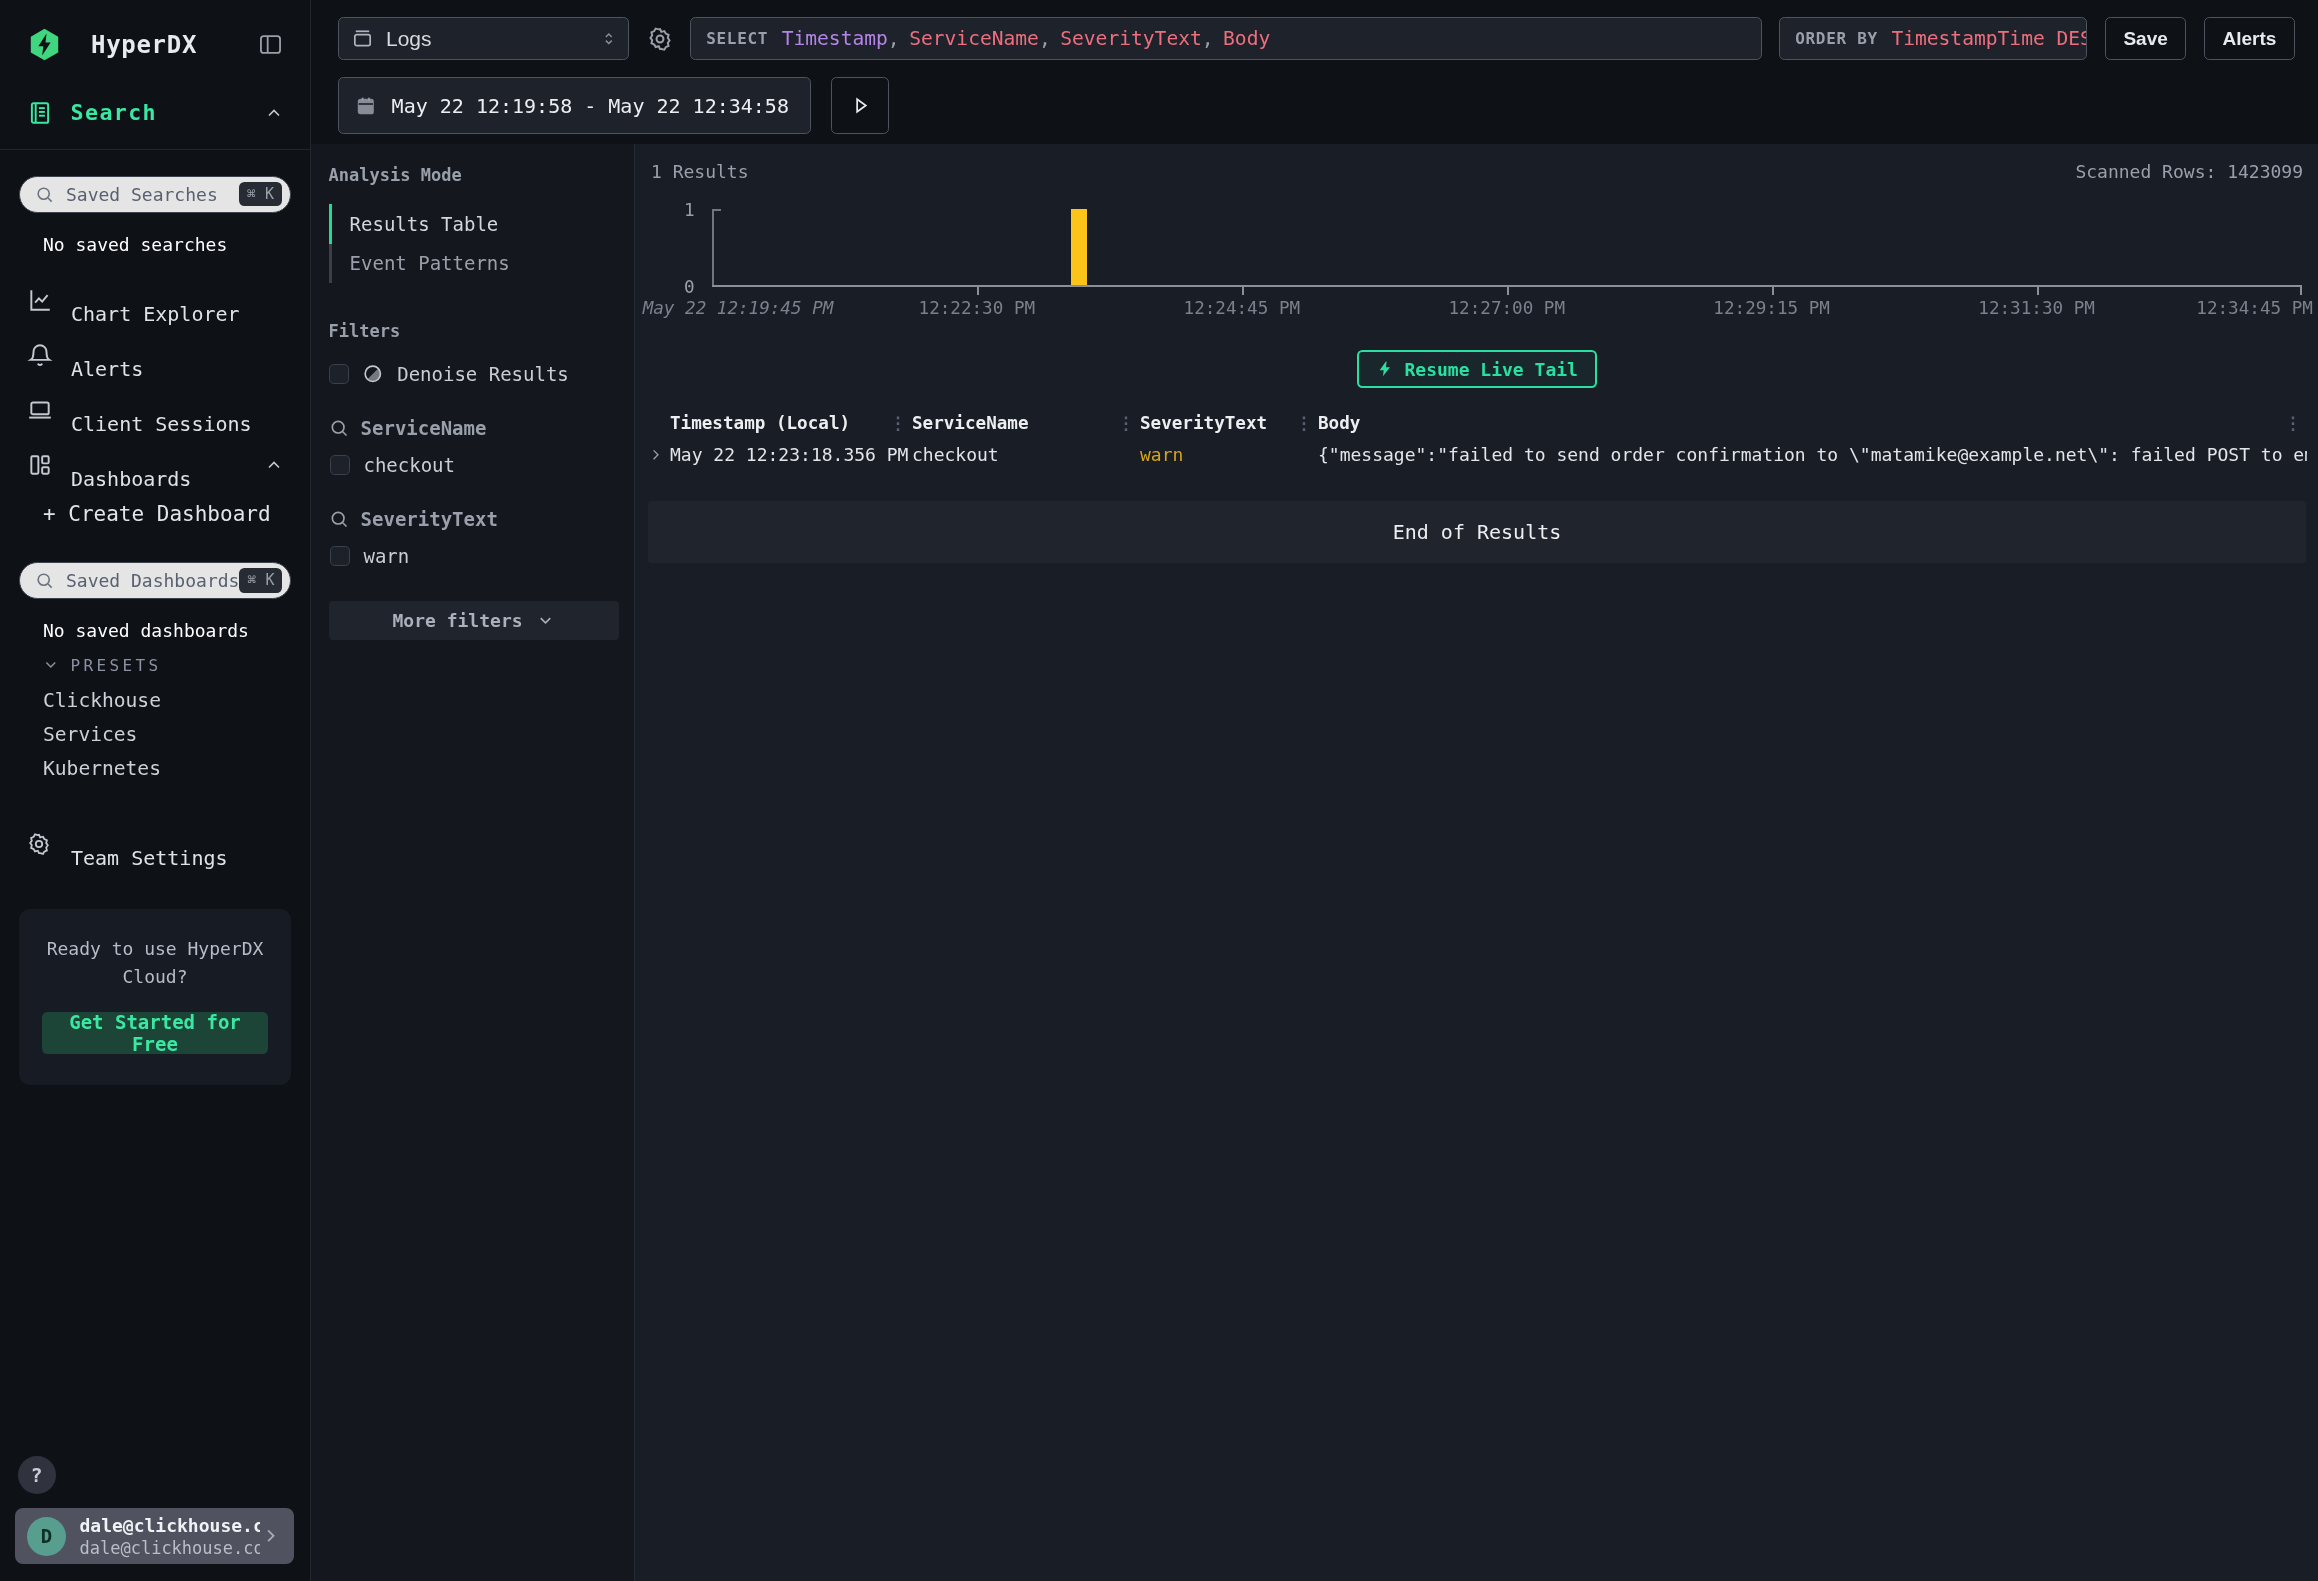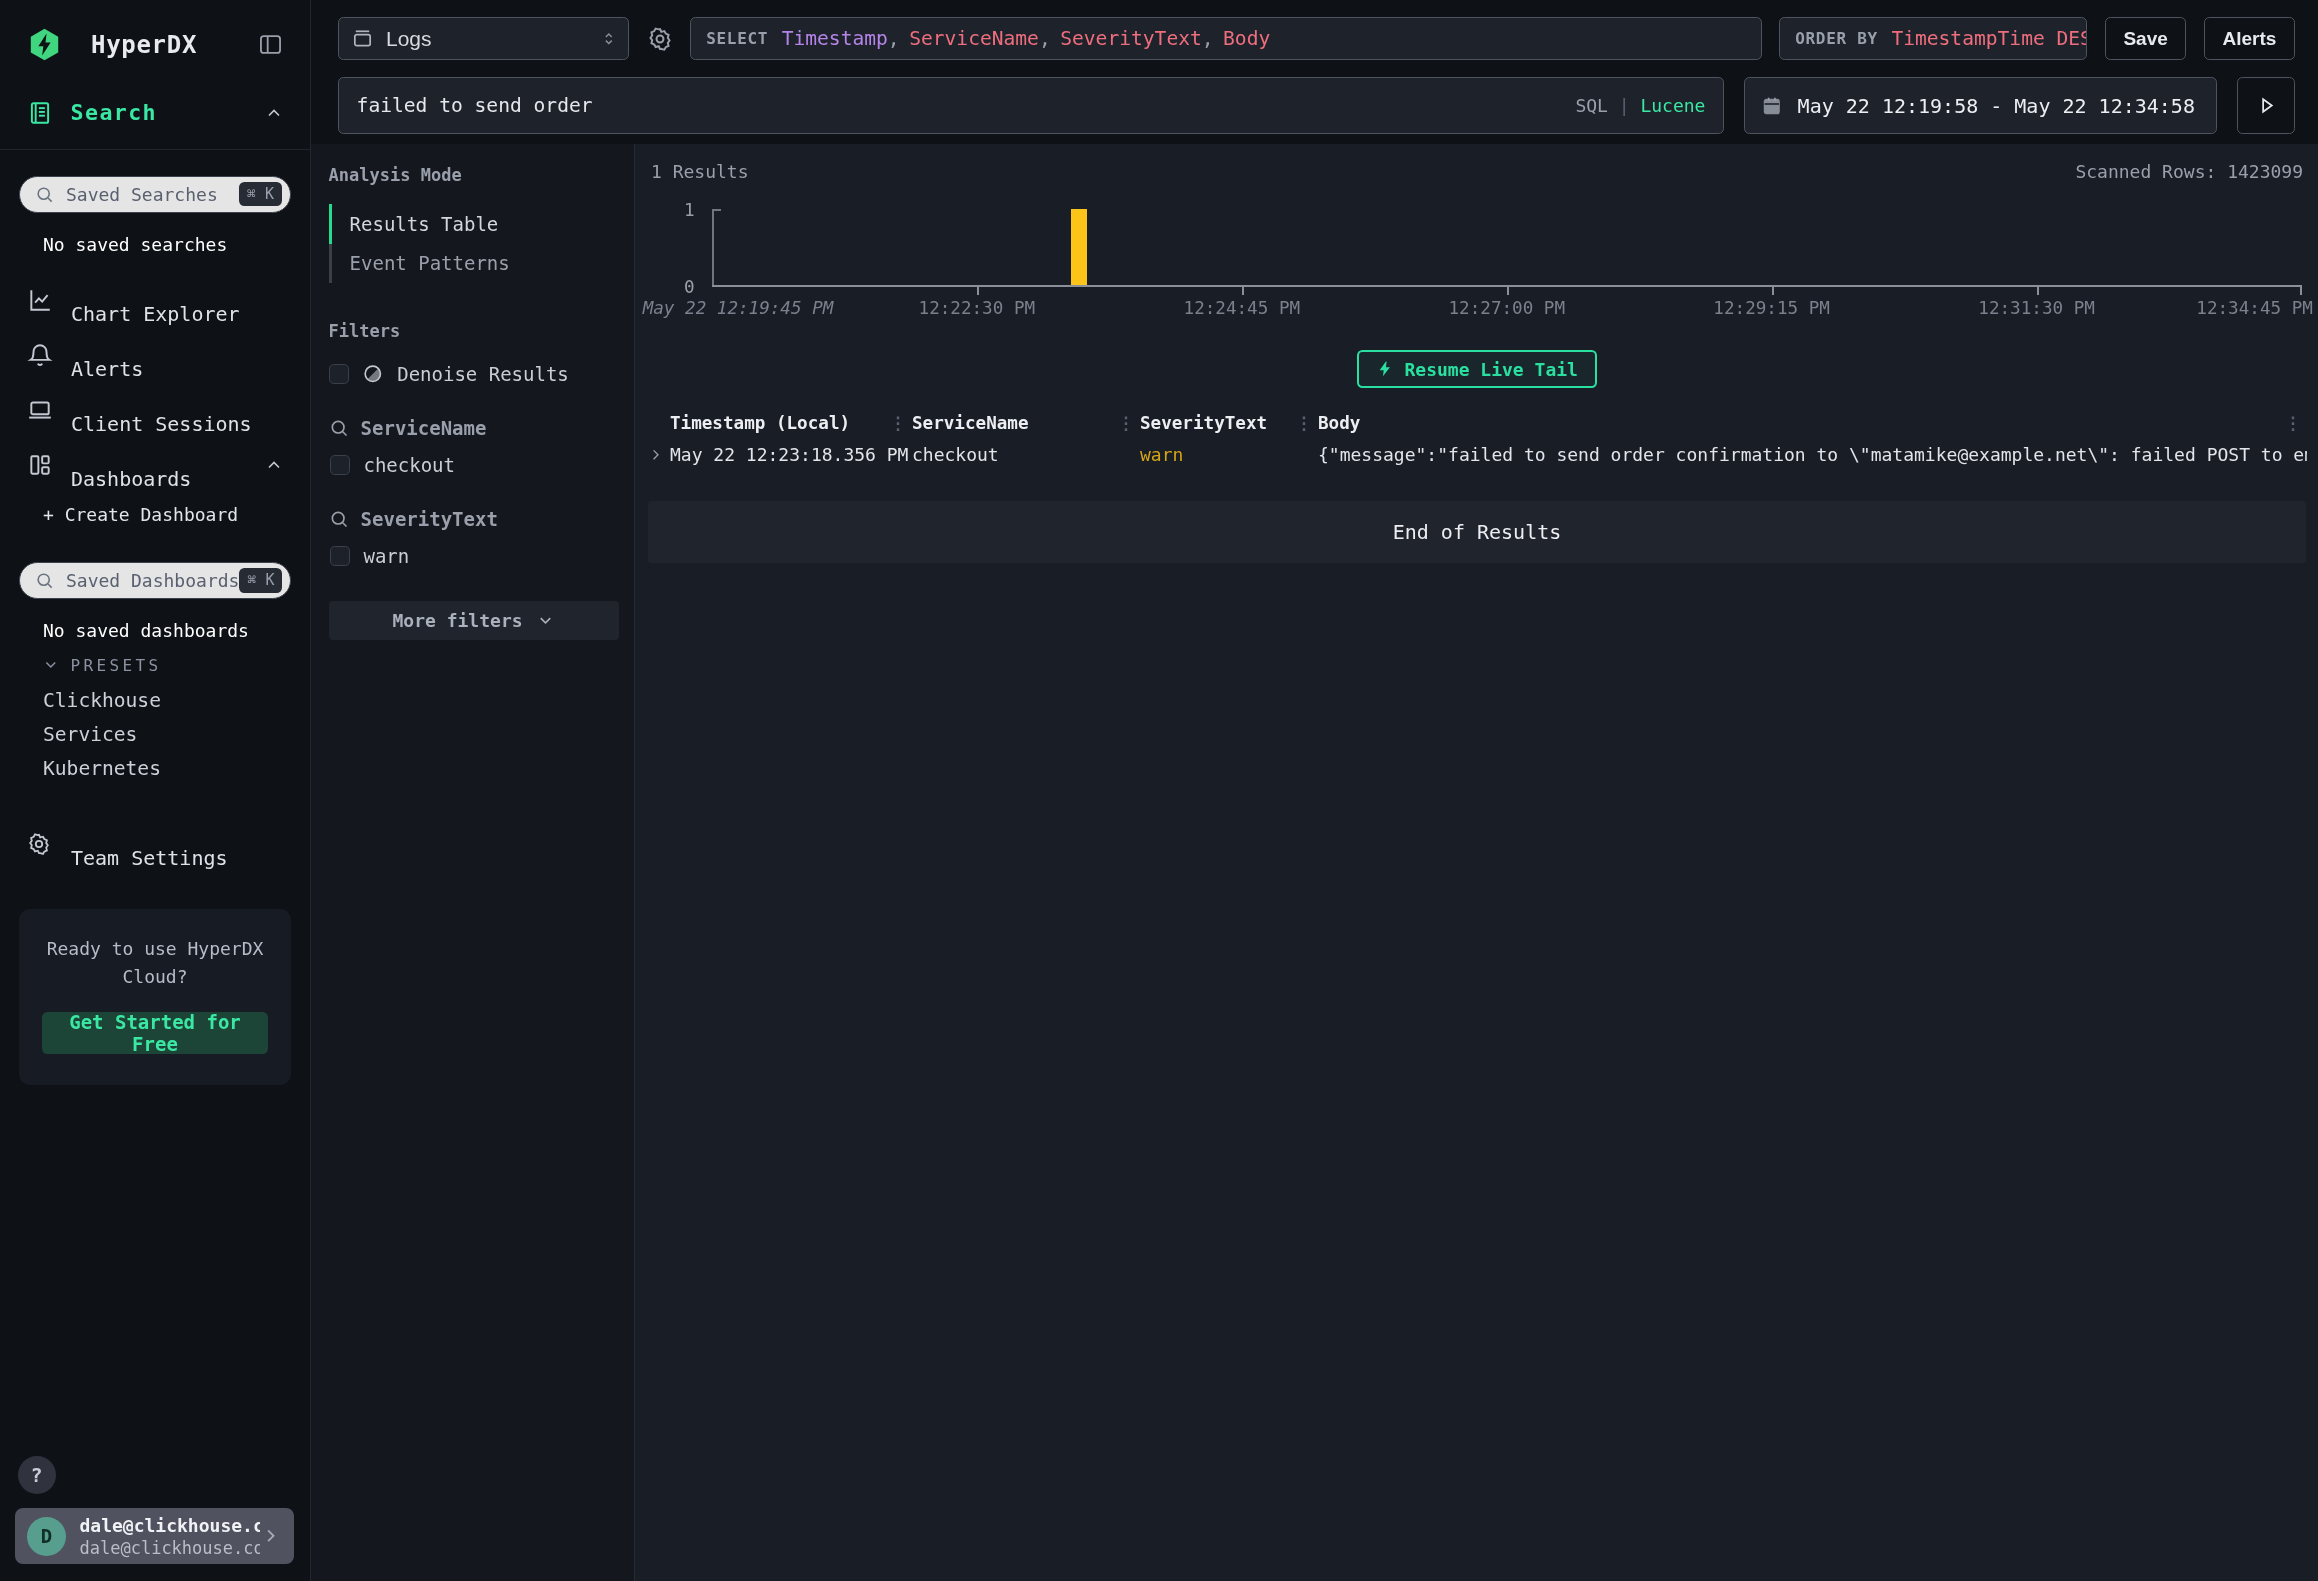--- a/index.html
+++ b/index.html
@@ -20,21 +20,21 @@
   .search-item .s-label { font-weight:bold; font-size:21.6px; margin-left:17.6px; flex:1; letter-spacing:1.4px; }
   .pill { margin:26px 19px 0; height:37px; border:1.4px solid #3c424d; border-radius:20px; display:flex; align-items:center; padding:0 8px 0 15px; background:#e5e5e5; cursor:text; }
   .pill .ph { flex:1; margin-left:12px; font-size:18px; color:#596070; white-space:nowrap; }
   .pill .icon { color:#6c7380; }
   .kbd { background:#262b34; color:#9aa0ab; border-radius:5.4px; padding:3.4px 8px; font-size:15px; white-space:nowrap; }
   .note { color:#ffffff; font-size:18px; margin:21.6px 0 0 43px; }
   .nav-item { display:flex; align-items:center; padding:0 26px 0 27px; height:55px; color:#dfe2e8; font-size:20px; cursor:pointer; }
   .nav-item .icon { color:#c3c8d1; width:28px; }
   .nav-item .n-label { margin-left:16px; flex:1;margin-top:28px; }
   .nav-list { margin-top:17.6px; }
-  .sub-link { margin-left:43px; height:43px; display:flex; align-items:center; font-size:18px; color:#e2e5ea; cursor:pointer; }
+  .sub-link { margin-left:43px; height:43px; display:flex; align-items:center; font-size:21px; color:#e2e5ea; cursor:pointer; }
   .presets-head { margin-left:42px; height:37px; display:flex; align-items:center; gap:10.8px; color:#8b93a2; font-size:16px; letter-spacing:3.4px; cursor:pointer; margin-top:5.4px; }
   .preset-item { margin-left:43px; height:34px; display:flex; align-items:center; font-size:19.6px; color:#ccd1d9; cursor:pointer; }
   .team-settings { margin-top:31px; }
   .cloud-card { margin:37px 19px 0; background:#171b23; border-radius:10.8px; padding:26px 19px 31px; text-align:center; }
   .cloud-line { color:#b6bcc7; font-size:18px; line-height:1.55; }
   .cta-btn { margin:21.6px auto 0; background:#1d4537; color:#3ae8a4; font-weight:bold; border-radius:5.4px; height:42px; width:226px; display:flex; align-items:center; justify-content:center; font-size:19px; cursor:pointer; }
   .side-spacer { flex:1; }
   .help-btn { width:38px; height:38px; border-radius:50%; background:#30333e; color:#c9cdd6; display:flex; align-items:center; justify-content:center; font-size:20px; font-weight:bold; margin:0 0 13.5px 17.6px; cursor:pointer; }
   .user-card { margin:0 16px 17.6px 15px; background:#515260; border-radius:8px; display:flex; align-items:center; padding:6.8px 12px; cursor:pointer; }
   .avatar { width:39px; height:39px; min-width:39px; border-radius:50%; background:#579e8f; color:#0f2e26; font-weight:bold; font-size:19px; display:flex; align-items:center; justify-content:center; }
@@ -314,26 +314,20 @@
         </div>
         <div class="orderby boxed">
           <span class="kw">ORDER BY</span>
           <span class="tok-salmon">TimestampTime DESC</span>
         </div>
         <button class="top-btn">Save</button>
         <button class="top-btn">Alerts</button>
       </div>
 
       <div class="row2">
-        <div class="search-box boxed">
-          <span class="search-value">failed to send order</span>
-          <span class="mode-sql">SQL</span>
-          <span class="mode-div">|</span>
-          <span class="mode-lucene">Lucene</span>
-        </div>
         <div class="daterange boxed">
           <span class="icon">
             <svg width="21.6" height="21.6" viewBox="0 0 24 24" fill="none" stroke="currentColor" stroke-width="1.8">
                 <rect x="4" y="5" width="16" height="15.5" rx="2" fill="currentColor" opacity="0.85"></rect>
                 <line x1="4" y1="10" x2="20" y2="10" stroke="#1e222a"></line>
                 <line x1="8.5" y1="3" x2="8.5" y2="6.5"></line>
                 <line x1="15.5" y1="3" x2="15.5" y2="6.5"></line>
               </svg>
           </span>
           <span>May 22 12:19:58 - May 22 12:34:58</span>

